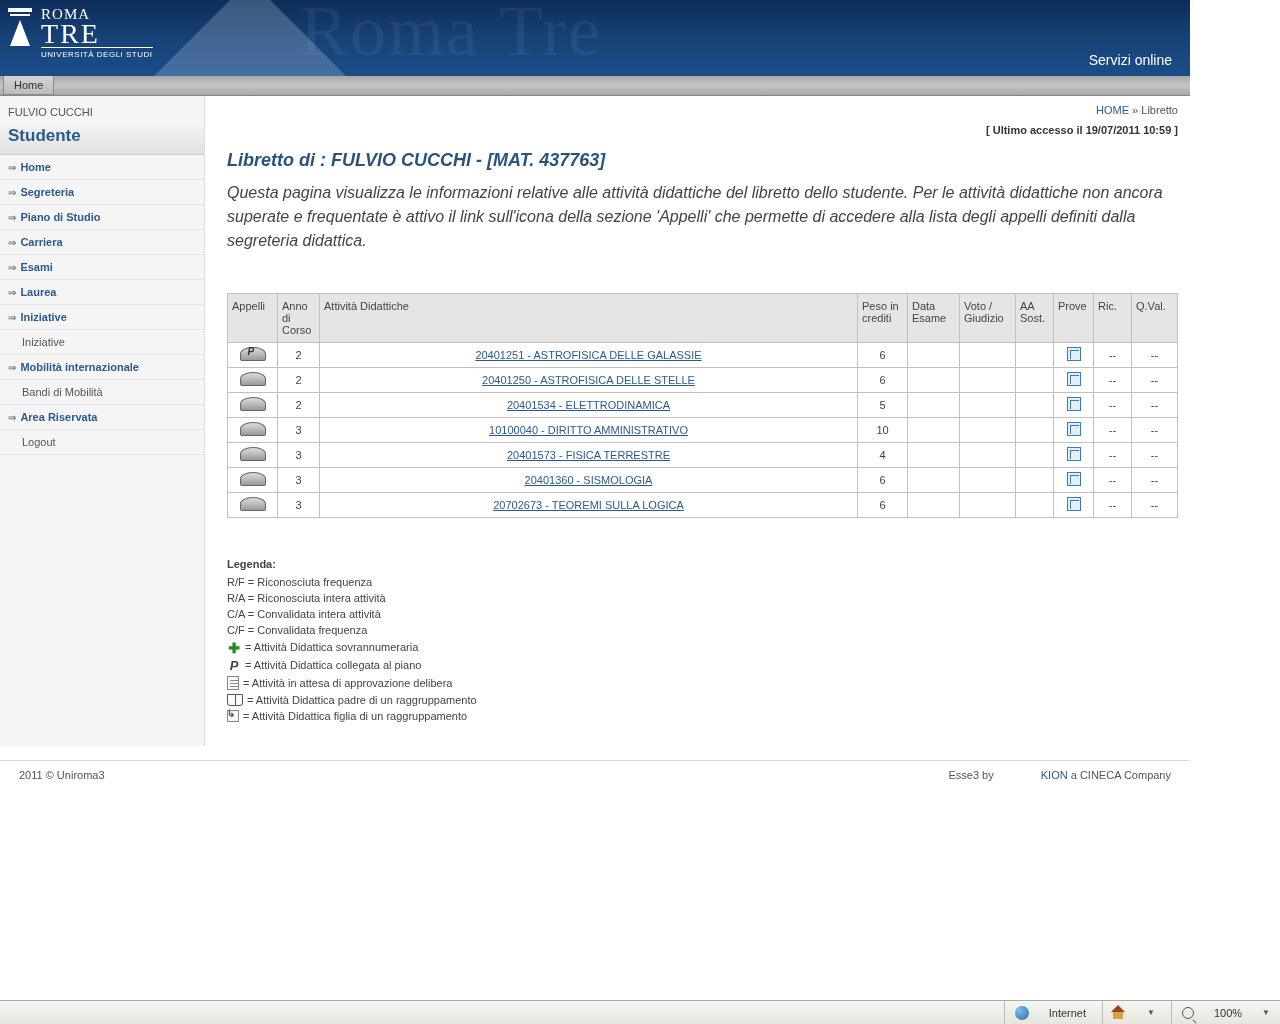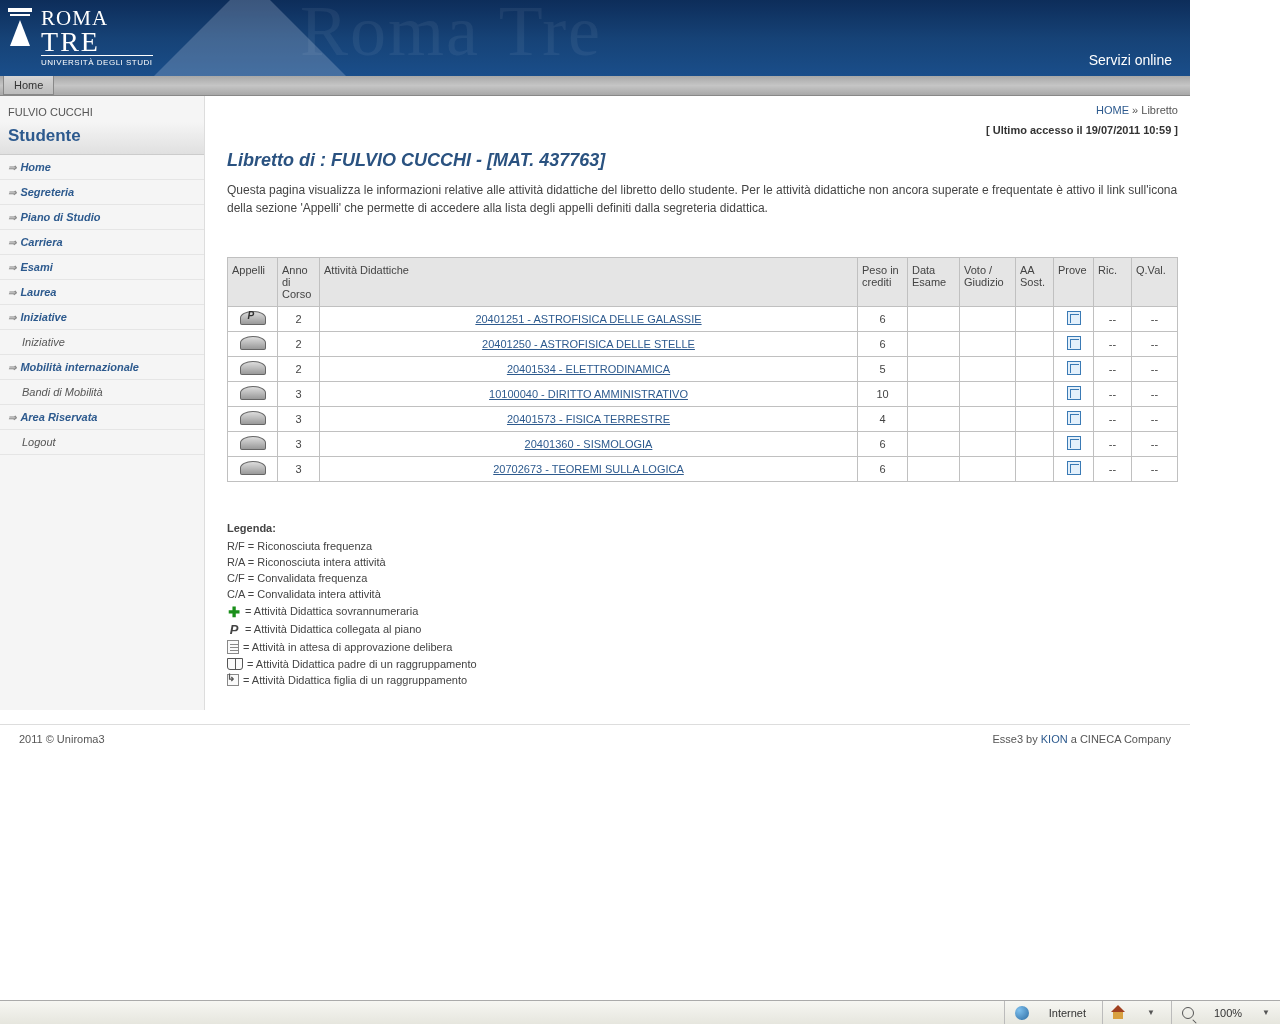--- a/index.html
+++ b/index.html
@@ -3,45 +3,45 @@
 <meta charset="utf-8">
 <style>
 * { box-sizing: border-box; margin: 0; padding: 0; }
 body { font-family: Verdana, Arial, sans-serif; font-size: 11px; color: #333; background: #fff; }
 .page { width: 1190px; margin: 0; }
 
 
 .header { height: 76px; background: linear-gradient(180deg, #0d2d5a 0%, #164276 50%, #1a4e8a 100%); position: relative; overflow: hidden; }
 .header .watermark { position: absolute; left: 300px; top: -10px; font-size: 72px; color: rgba(255,255,255,0.06); font-family: Georgia, serif; letter-spacing: 2px; white-space: nowrap; }
 .logo { position: absolute; left: 6px; top: 6px; color: #fff; }
-.logo .roma { font-size: 21px; font-weight: normal; letter-spacing: 1px; font-family: Georgia, serif; }
+.logo .roma { font-size: 15px; font-weight: normal; letter-spacing: 1px; font-family: Georgia, serif; }
 .logo .tre { font-size: 28px; font-weight: normal; letter-spacing: 2px; font-family: Georgia, serif; line-height: 22px; }
 .logo .sub { font-size: 8px; letter-spacing: 0.5px; border-top: 1px solid #fff; padding-top: 2px; margin-top: 2px; }
 .logo-icon { display: inline-block; vertical-align: top; margin-right: 4px; }
 .pyramid { position: absolute; left: 130px; top: -20px; width: 0; height: 0; border-left: 120px solid transparent; border-right: 120px solid transparent; border-bottom: 120px solid rgba(200,210,230,0.25); }
 .servizi { position: absolute; right: 18px; bottom: 8px; color: #fff; font-size: 14px; }
 
 .topbar { height: 20px; background: linear-gradient(180deg, #a8a8a8 0%, #c5c5c5 50%, #a8a8a8 100%); border-bottom: 1px solid #888; }
 .topbar .home-tab { display: inline-block; background: linear-gradient(180deg, #d5d5d5 0%, #bcbcbc 100%); border: 1px solid #888; border-top: none; padding: 3px 10px; font-size: 11px; color: #333; margin-left: 3px; }
 
 .body-wrap { display: flex; }
 .sidebar { width: 205px; background: #f5f5f5; border-right: 1px solid #ddd; padding-bottom: 20px; }
 .sidebar .username { padding: 10px 8px 4px 8px; color: #555; font-size: 11px; }
 .sidebar .role { padding: 4px 8px 8px 8px; color: #2d5a8e; font-size: 17px; font-weight: bold; font-family: "Trebuchet MS", sans-serif; background: linear-gradient(180deg, #f5f5f5 0%, #e0e0e0 100%); border-bottom: 1px solid #ccc; }
-.sidebar ul { list-style: none; font-style: italic; }
+.sidebar ul { list-style: none; }
 .sidebar li.nav-item { padding: 6px 8px 6px 8px; border-bottom: 1px solid #e5e5e5; color: #2d5a8e; font-size: 11px; font-weight: bold; }
 .sidebar li.nav-item .arrow { color: #888; margin-right: 4px; font-size: 10px; }
 .sidebar li.nav-sub { padding: 6px 8px 6px 22px; border-bottom: 1px solid #e5e5e5; color: #555; font-size: 11px; }
 
 .main { flex: 1; padding: 6px 12px 20px 22px; }
 .breadcrumb { text-align: right; font-size: 11px; color: #555; padding: 2px 0; }
 .breadcrumb a { color: #2d5a8e; text-decoration: none; }
 .last-access { text-align: right; font-size: 11px; color: #333; font-weight: bold; padding: 6px 0 14px 0; }
 h1.page-title { font-size: 18px; color: #2a5280; font-style: italic; font-family: "Trebuchet MS", Verdana, sans-serif; font-weight: bold; margin-bottom: 10px; }
-.intro { font-size: 12px; color: #444; line-height: 1.5; margin-bottom: 40px; }
+.intro { font-size: 16px; color: #444; line-height: 1.5; margin-bottom: 40px; font-style: italic; }
 
 table.libretto { width: 100%; border-collapse: collapse; border: 1px solid #c0c0c0; font-size: 11px; }
 table.libretto th { background: #e5e5e5; border: 1px solid #c0c0c0; padding: 6px 4px; text-align: left; color: #444; font-weight: normal; vertical-align: top; }
 table.libretto td { border: 1px solid #c0c0c0; padding: 4px 6px; text-align: center; color: #444; }
 table.libretto td.activity { text-align: center; }
 table.libretto td.activity a { color: #2d5a8e; text-decoration: underline; }
 .col-appelli { width: 50px; }
 .col-anno { width: 42px; }
 .col-peso { width: 50px; }
 .col-data { width: 52px; }
@@ -63,21 +63,21 @@
 .green-plus { color: #1a8f1a; font-size: 14px; font-weight: bold; }
 .bold-p { font-weight: bold; font-style: italic; font-size: 13px; }
 .doc-icon { border: 1px solid #888; width: 12px; height: 14px; background: #fafafa; position: relative; }
 .doc-icon::after { content: ""; position: absolute; width: 8px; height: 1px; background: #888; top: 3px; left: 2px; box-shadow: 0 3px 0 #888, 0 6px 0 #888; }
 .book-icon { width: 16px; height: 12px; border: 1px solid #555; background: #fafafa; border-radius: 0 0 3px 3px; position: relative; }
 .book-icon::after { content: ""; position: absolute; left: 7px; top: 0; bottom: 0; width: 1px; background: #555; }
 .sub-icon { width: 12px; height: 12px; border: 1px solid #888; background: #fafafa; position: relative; }
 .sub-icon::before { content: "↳"; position: absolute; left: -1px; top: -3px; font-size: 10px; color: #555; }
 
 .footer { display: flex; justify-content: space-between; padding: 8px 19px; font-size: 11px; color: #555; border-top: 1px solid #ddd; margin-top: 14px; }
-.footer a { color: #2d5a8e; text-decoration: none; }
+.footer a { color: #2d5a8e; text-decoration: none; margin-left: 44px; }
 
 .statusbar { position: fixed; left: 0; right: 0; bottom: 0; height: 24px; background: linear-gradient(180deg, #f6f6f2 0%, #e6e6de 100%); border-top: 1px solid #aaa; display: flex; align-items: center; justify-content: flex-end; padding: 0 10px; font-size: 11px; color: #333; gap: 16px; }
 .statusbar .segment { display: flex; align-items: center; gap: 20px; border-left: 1px solid #bbb; padding-left: 10px; height: 100%; }
 .globe { width: 14px; height: 14px; border-radius: 50%; background: radial-gradient(circle at 30% 30%, #7ec0ee, #2d6ca2); display: inline-block; }
 .zoom-icon { width: 12px; height: 12px; border: 1px solid #555; border-radius: 50%; display: inline-block; position: relative; }
 .zoom-icon::after { content: ""; position: absolute; right: -4px; bottom: -4px; width: 5px; height: 1px; background: #555; transform: rotate(45deg); }
 .dropdown-caret { font-size: 8px; color: #555; }
 .home-icon-status { width: 14px; height: 12px; display: inline-block; position: relative; }
 .home-icon-status::before { content: ""; position: absolute; left: 0; top: 4px; width: 10px; height: 8px; background: #d8a040; }
 .home-icon-status::after { content: ""; position: absolute; left: -2px; top: -2px; border-left: 7px solid transparent; border-right: 7px solid transparent; border-bottom: 7px solid #a04020; }
@@ -238,22 +238,22 @@
               <td>--</td>
               <td>--</td>
             </tr>
           </tbody>
       </table>
 
       <div class="legenda">
         <div class="legenda-title">Legenda:</div>
         <div class="legenda-row">R/F = Riconosciuta frequenza</div>
         <div class="legenda-row">R/A = Riconosciuta intera attività</div>
+        <div class="legenda-row">C/A = Convalidata intera attività</div>
         <div class="legenda-row">C/F = Convalidata frequenza</div>
-        <div class="legenda-row">C/A = Convalidata intera attività</div>
         <div class="legenda-row">
             <span class="legenda-icon green-plus">✚</span>
             <span>= Attività Didattica sovrannumeraria</span>
           </div>
         <div class="legenda-row">
             <span class="legenda-icon bold-p">P</span>
             <span>= Attività Didattica collegata al piano</span>
           </div>
         <div class="legenda-row">
             <span class="legenda-icon doc-icon"></span>

